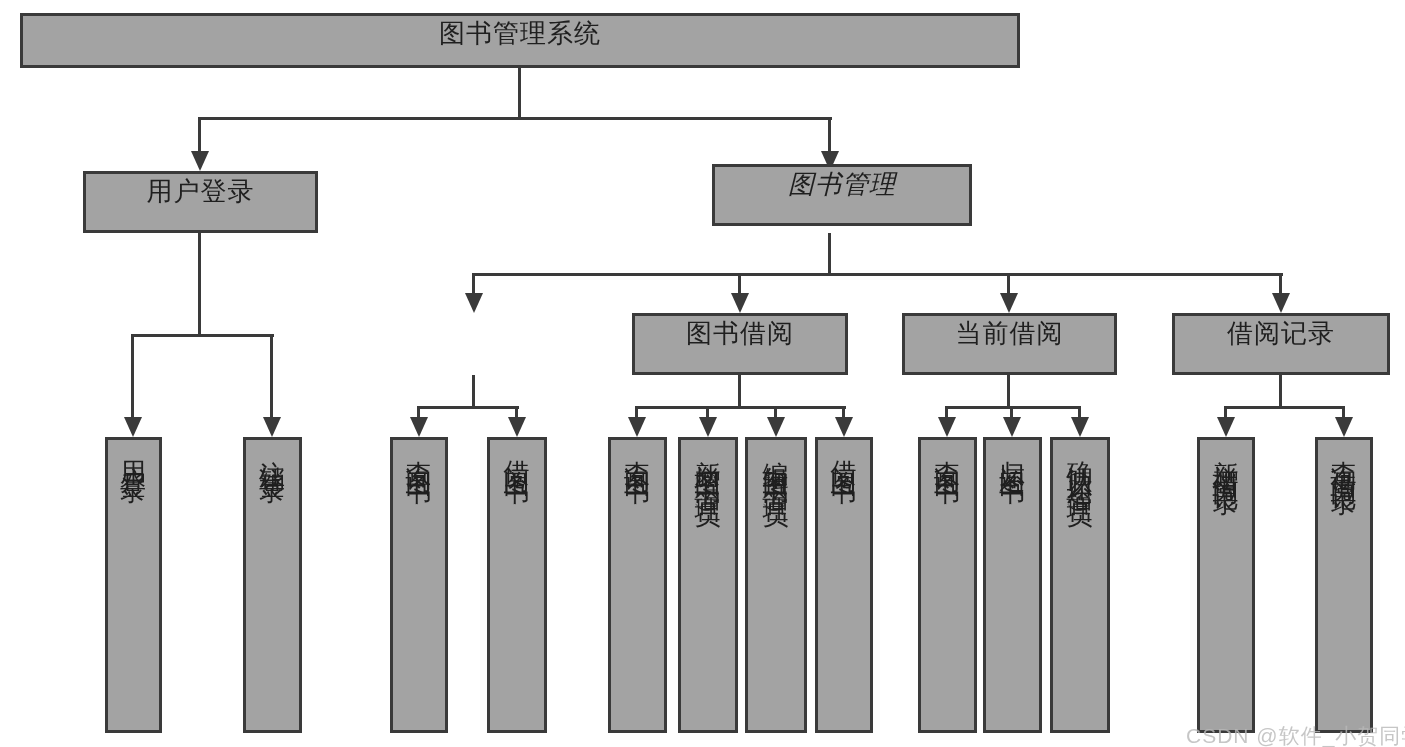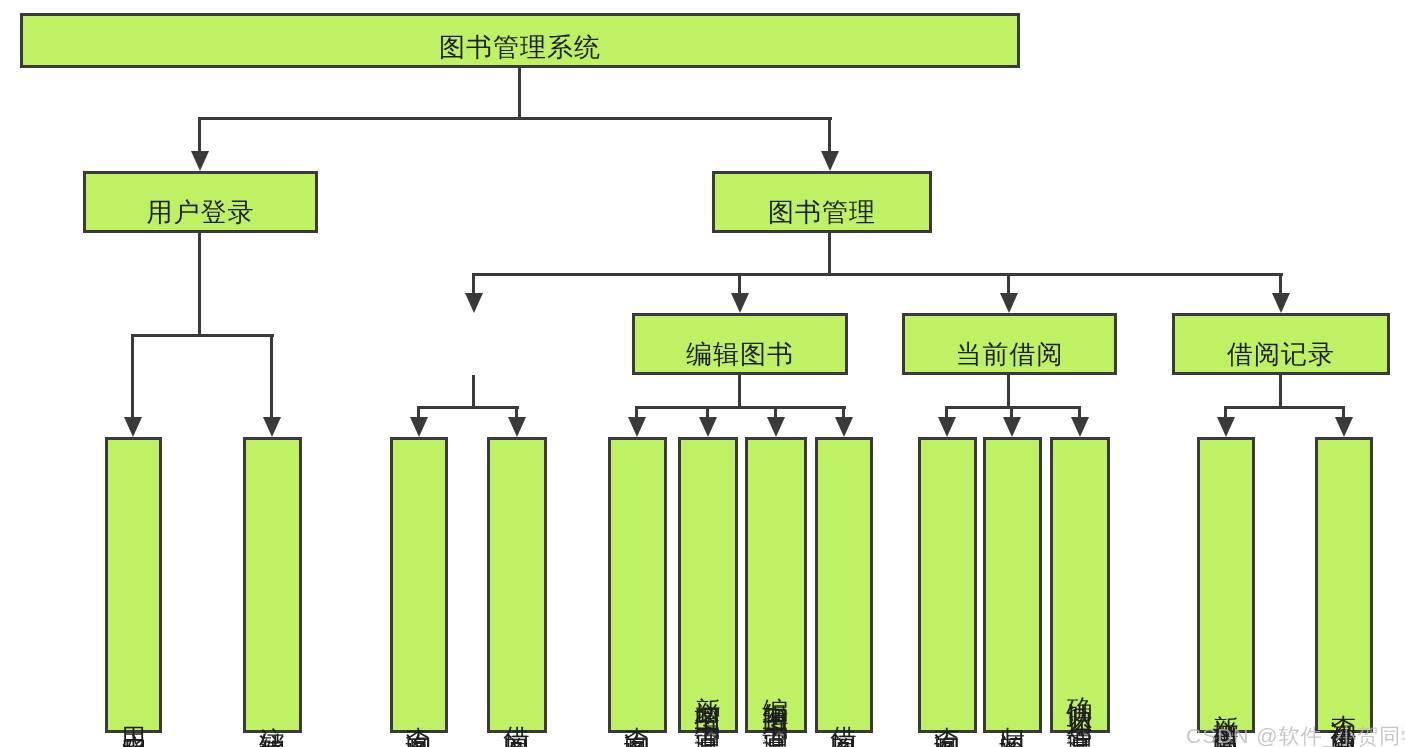--- a/index.html
+++ b/index.html
@@ -8,23 +8,23 @@
     background: var(--background, #fff);
     font-family: "Liberation Sans", "DejaVu Sans", sans-serif;
     overflow: hidden;
   }
   .stage { position: relative; width: 1405px; height: 747px; background: var(--background, #fff); }
 
   
   .node {
     position: absolute;
     box-sizing: border-box;
-    background: #bef264;
+    background: #a3a3a3;
     border: 3px solid var(--line, #3a3a3a);
-    display: flex; align-items: flex-end; justify-content: center;
+    display: flex; align-items: flex-start; justify-content: center;
     color: var(--text, #1f1f1f);
     font-size: 26px;
     letter-spacing: 1px;
     white-space: nowrap;
   }
   .vnode .vlabel {
     writing-mode: vertical-rl;
     line-height: 1;
     letter-spacing: 6px;
     font-size: 26px;
@@ -65,21 +65,21 @@
   <div class="line" style="left:518px; top:68px; width:3px; height:50px;"></div>
   <div class="line" style="left:198px; top:117px; width:634px; height:3px;"></div>
   <div class="line" style="left:198px; top:117px; width:3px; height:36px;"></div>
   <div class="arrow" style="left:191px; top:151px;"></div>
   <div class="line" style="left:828px; top:117px; width:3px; height:36px;"></div>
   <div class="arrow" style="left:821px; top:151px;"></div>
 
   <div class="node" style="left:83px; top:171px; width:235px; height:62px;">
     <span>用户登录</span>
   </div>
-  <div class="node" style="left:712px; top:171px; width:220px; height:62px;">
+  <div class="node" style="left:712px; top:164px; width:260px; height:62px;font-style:italic;">
     <span>图书管理</span>
   </div>
 
   <div class="line" style="left:198px; top:233px; width:3px; height:103px;"></div>
   <div class="line" style="left:131px; top:334px; width:143px; height:3px;"></div>
   <div class="line" style="left:131px; top:334px; width:3px; height:84px;"></div>
   <div class="arrow" style="left:124px; top:417px;"></div>
   <div class="line" style="left:270px; top:334px; width:3px; height:84px;"></div>
   <div class="arrow" style="left:263px; top:417px;"></div>
 
@@ -88,21 +88,21 @@
   <div class="line" style="left:472px; top:273px; width:3px; height:22px;"></div>
   <div class="arrow" style="left:465px; top:293px;"></div>
   <div class="line" style="left:738px; top:273px; width:3px; height:22px;"></div>
   <div class="arrow" style="left:731px; top:293px;"></div>
   <div class="line" style="left:1007px; top:273px; width:3px; height:22px;"></div>
   <div class="arrow" style="left:1000px; top:293px;"></div>
   <div class="line" style="left:1279px; top:273px; width:3px; height:22px;"></div>
   <div class="arrow" style="left:1272px; top:293px;"></div>
 
   <div class="node" style="left:632px; top:313px; width:216px; height:62px;">
-    <span>编辑图书</span>
+    <span>图书借阅</span>
   </div>
   <div class="node" style="left:902px; top:313px; width:215px; height:62px;">
     <span>当前借阅</span>
   </div>
   <div class="node" style="left:1172px; top:313px; width:218px; height:62px;">
     <span>借阅记录</span>
   </div>
 
   <div class="line" style="left:472px; top:375px; width:3px; height:33px;"></div>
   <div class="line" style="left:417px; top:406px; width:102px; height:3px;"></div>

